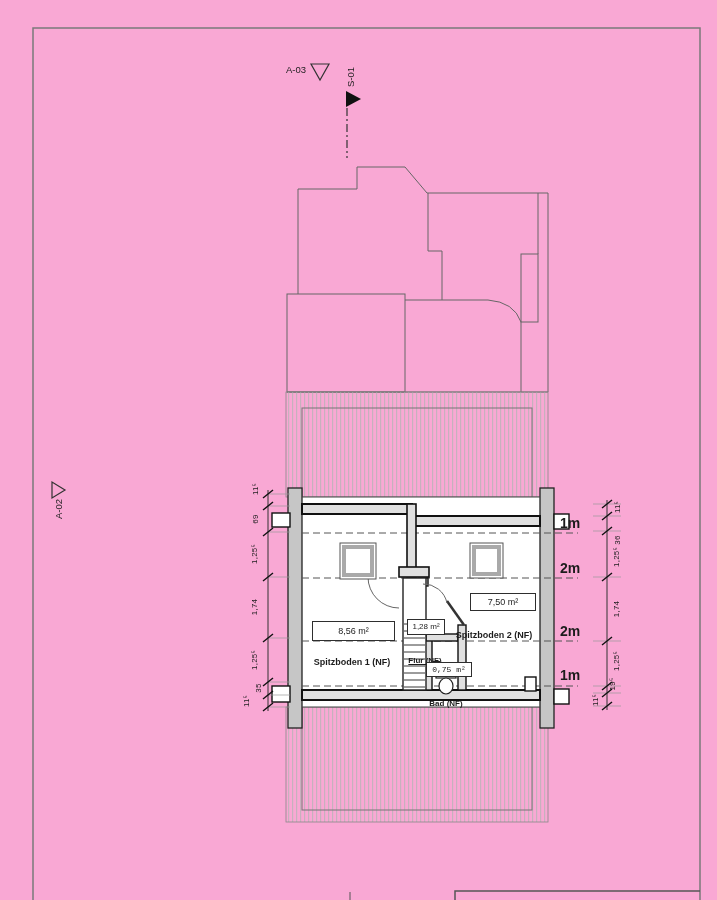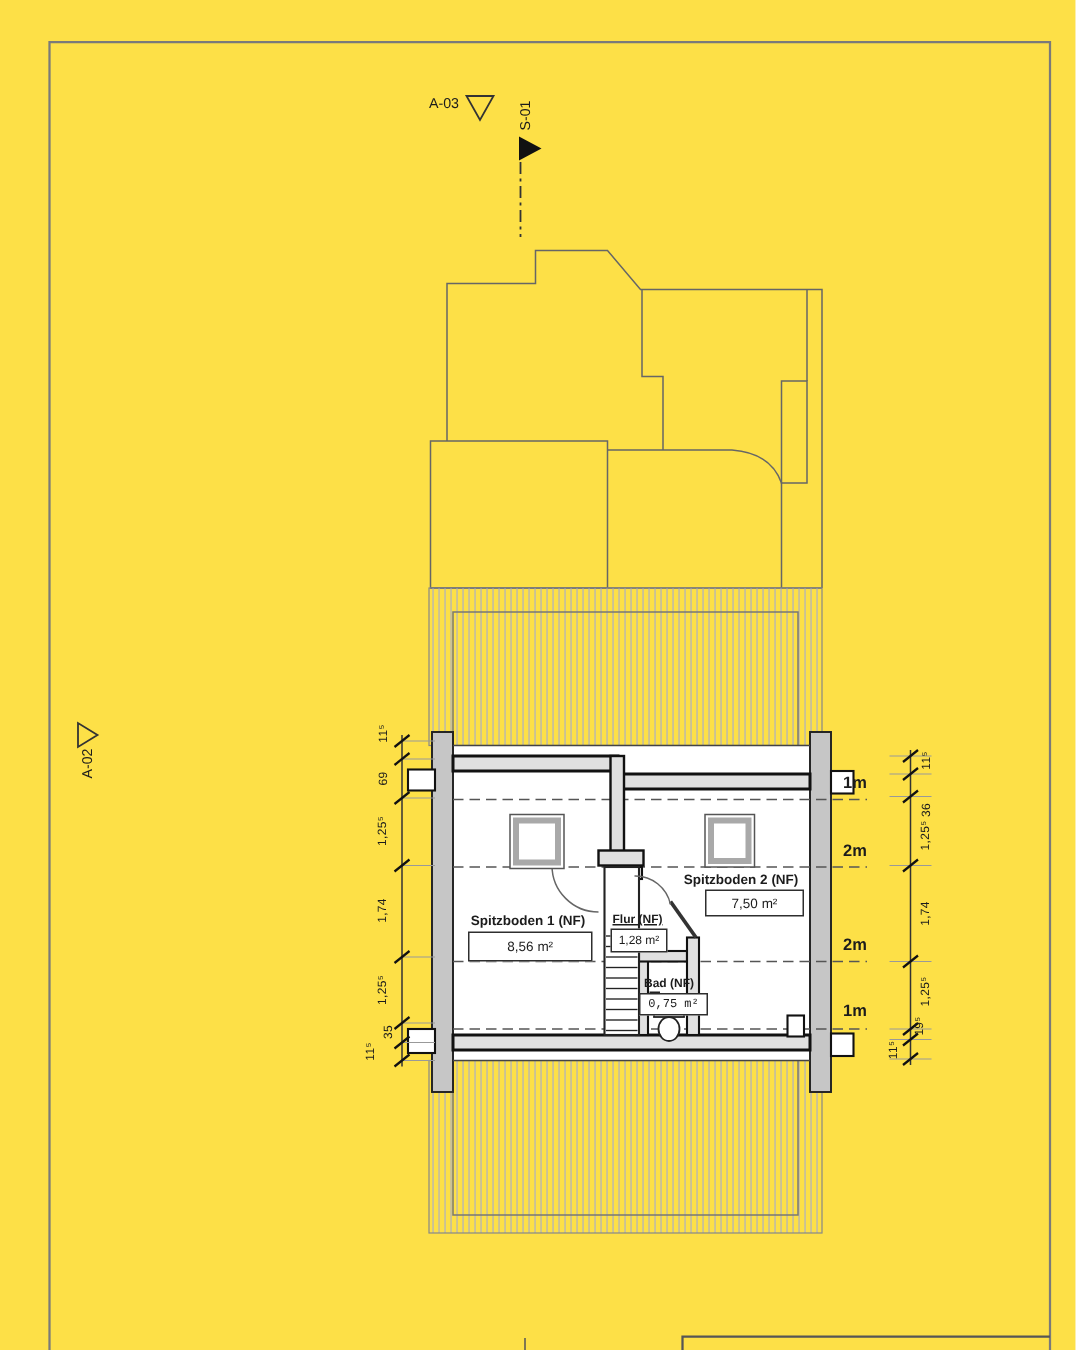--- a/index.html
+++ b/index.html
@@ -1,25 +1,25 @@
 <!DOCTYPE html>
 <html><head>
 <meta charset="utf-8">
 <style>
   html,body{margin:0;padding:0;background:#fbfbfa;}
-  #page{position:relative;width:717px;height:900px;background:#fde047;overflow:hidden;
+  #page{position:relative;width:717px;height:900px;background:#f9a8d4;overflow:hidden;
         font-family:"Liberation Sans",sans-serif;}
   #draw{position:absolute;left:0;top:0;}
   .lbl{position:absolute;color:#1c1c1c;white-space:nowrap;transform:translate(-50%,-50%);
        font-family:"Liberation Sans",sans-serif;line-height:1;}
   .rot{transform:translate(-50%,-50%) rotate(-90deg);}
   .dim{font-size:8px;letter-spacing:0.2px;}
-  .hl{font-size:11px;font-weight:600;}
+  .hl{font-size:14px;font-weight:600;}
   .marker{font-size:9.5px;}
-  .room-name{font-weight:bold;}
+  .room-name{font-weight:bold;margin-top:48px;}
   .fs9{font-size:9px;} .fs8{font-size:8px;}
   .area-box{position:absolute;border:1px solid #2e2e2e;background:#fff;display:flex;
             align-items:center;justify-content:center;color:#1c1c1c;
             font-family:"Liberation Sans",sans-serif;line-height:1;}
 </style>
 </head>
 <body>
 
 <div id="page">
 

